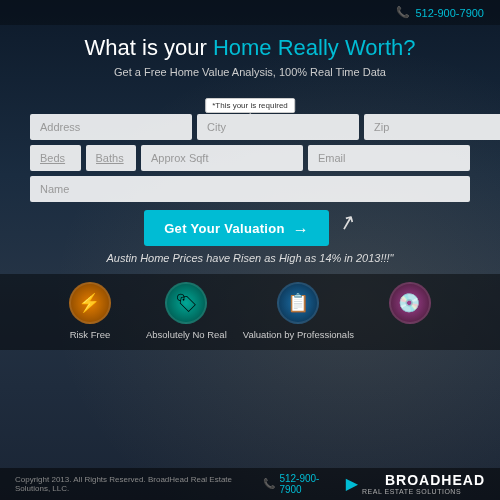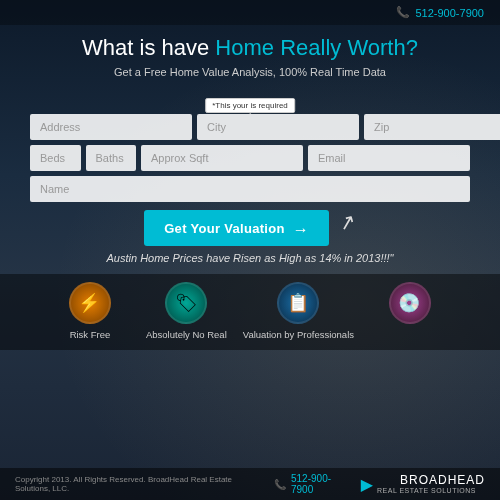--- a/index.html
+++ b/index.html
@@ -157,20 +157,21 @@
       flex: 0.7;
       background: rgba(255,255,255,0.88);
       border: none;
       border-radius: 2px;
       padding: 7px 10px;
       font-size: 11px;
       color: #999;
       outline: none;
       -webkit-appearance: none;
       cursor: pointer;
+      text-decoration: underline;
     }
 
     
     .cta-row {
       display: flex;
       justify-content: center;
       align-items: flex-start;
       margin: 8px 0 6px;
       gap: 10px;
     }
@@ -274,22 +275,22 @@
     }
 
     .footer-logo {
       display: flex;
       align-items: center;
       gap: 4px;
     }
 
     .logo-text {
       color: white;
-      font-size: 12px;
-      font-weight: normal;
+      font-size: 14px;
+      font-weight: bold;
       letter-spacing: 1px;
       text-transform: uppercase;
       line-height: 1.1;
       margin-left: 23px;
     }
 
     .logo-sub {
       color: #aaa;
       font-size: 7px;
       text-transform: uppercase;
@@ -312,21 +313,21 @@
 
   <div class="top-bar">
     <a href="#" class="phone-link">
       <span class="phone-icon">📞</span>
       <span>512-900-7900</span>
     </a>
   </div>
 
   <div class="hero">
     <h1 class="hero-title">
-      <span>What is have </span><span class="highlight">Home Really Worth?</span>
+      <span>What is your </span><span class="highlight">Home Really Worth?</span>
     </h1>
     <p class="hero-subtitle">Get a Free Home Value Analysis, 100% Real Time Data</p>
   </div>
 
   <div class="form-container">
 
     <div class="form-row" style="position:relative; margin-top: 18px;">
       <div class="required-tooltip">*This your is required</div>
       <input type="text" class="form-input" placeholder="Address" style="">
       <input type="text" class="form-input" placeholder="City" style="">

